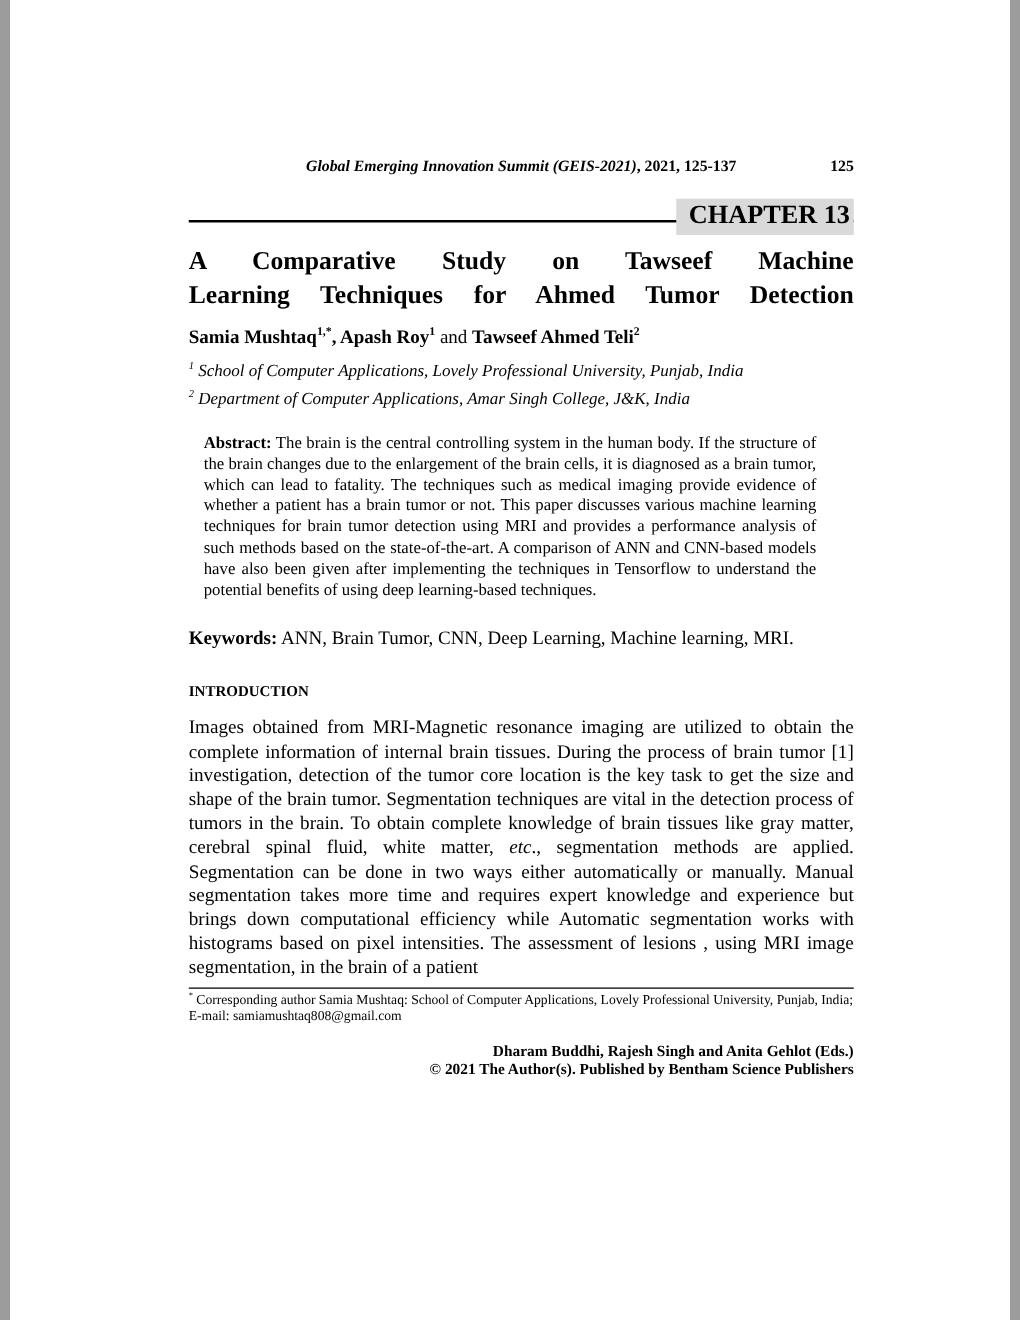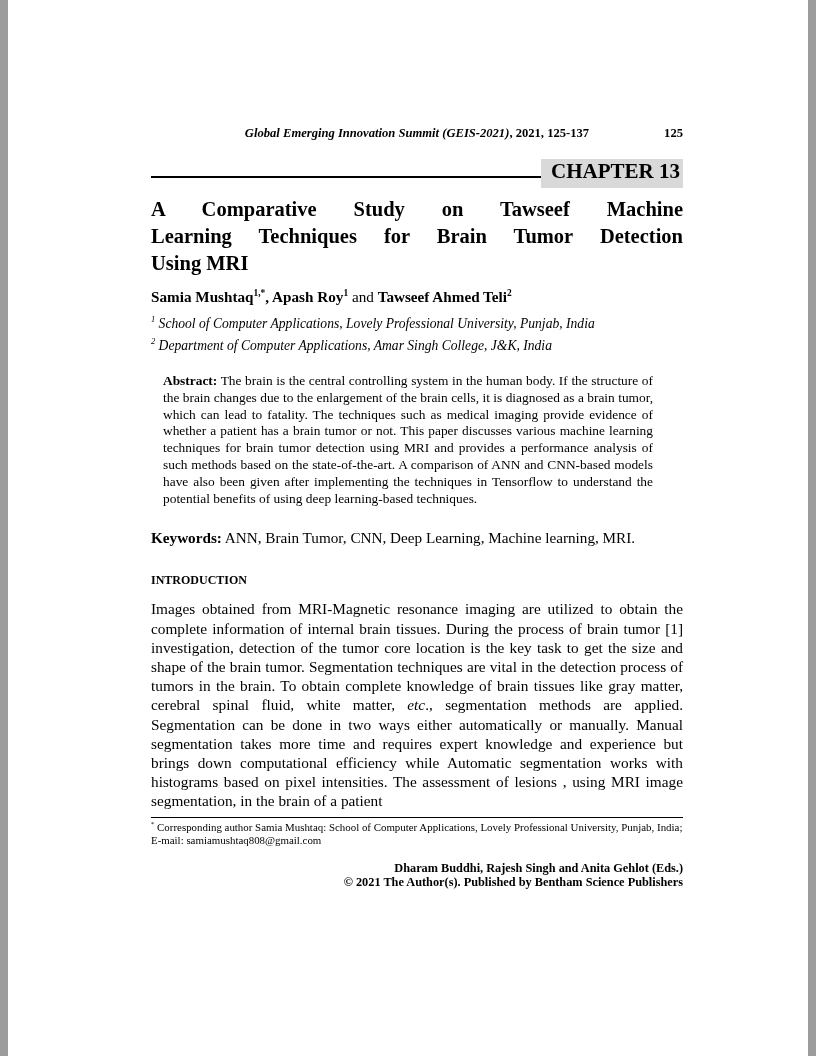--- a/index.html
+++ b/index.html
@@ -145,22 +145,21 @@
       <span class="journal-italic">Global Emerging Innovation Summit (GEIS-2021)</span><span>, 2021, 125-137</span>
       <span class="page-num">125</span>
     </div>
 
     <div class="chapter-rule">
       <span class="chapter-badge">CHAPTER 13</span>
     </div>
 
     <div class="chapter-title">
       <div class="t-line">A Comparative Study on Tawseef Machine</div>
-      <div class="t-line">Learning Techniques for Brain Tumor Detection</div>
-      <div class="t-line last">Using MRI</div>
+      <div class="t-line">Learning Techniques for Ahmed Tumor Detection</div>
     </div>
 
     <div class="authors">
       <span>Samia Mushtaq</span><sup>1,*</sup><span>, </span><span>Apash Roy</span><sup>1</sup><span class="regular"> and </span><span>Tawseef Ahmed Teli</span><sup>2</sup>
     </div>
 
     <div class="affiliations">
       <div><sup>1</sup><span> School of Computer Applications, Lovely Professional University, Punjab, India</span></div>
       <div><sup>2</sup><span> Department of Computer Applications, Amar Singh College, J&amp;K, India</span></div>
     </div>

